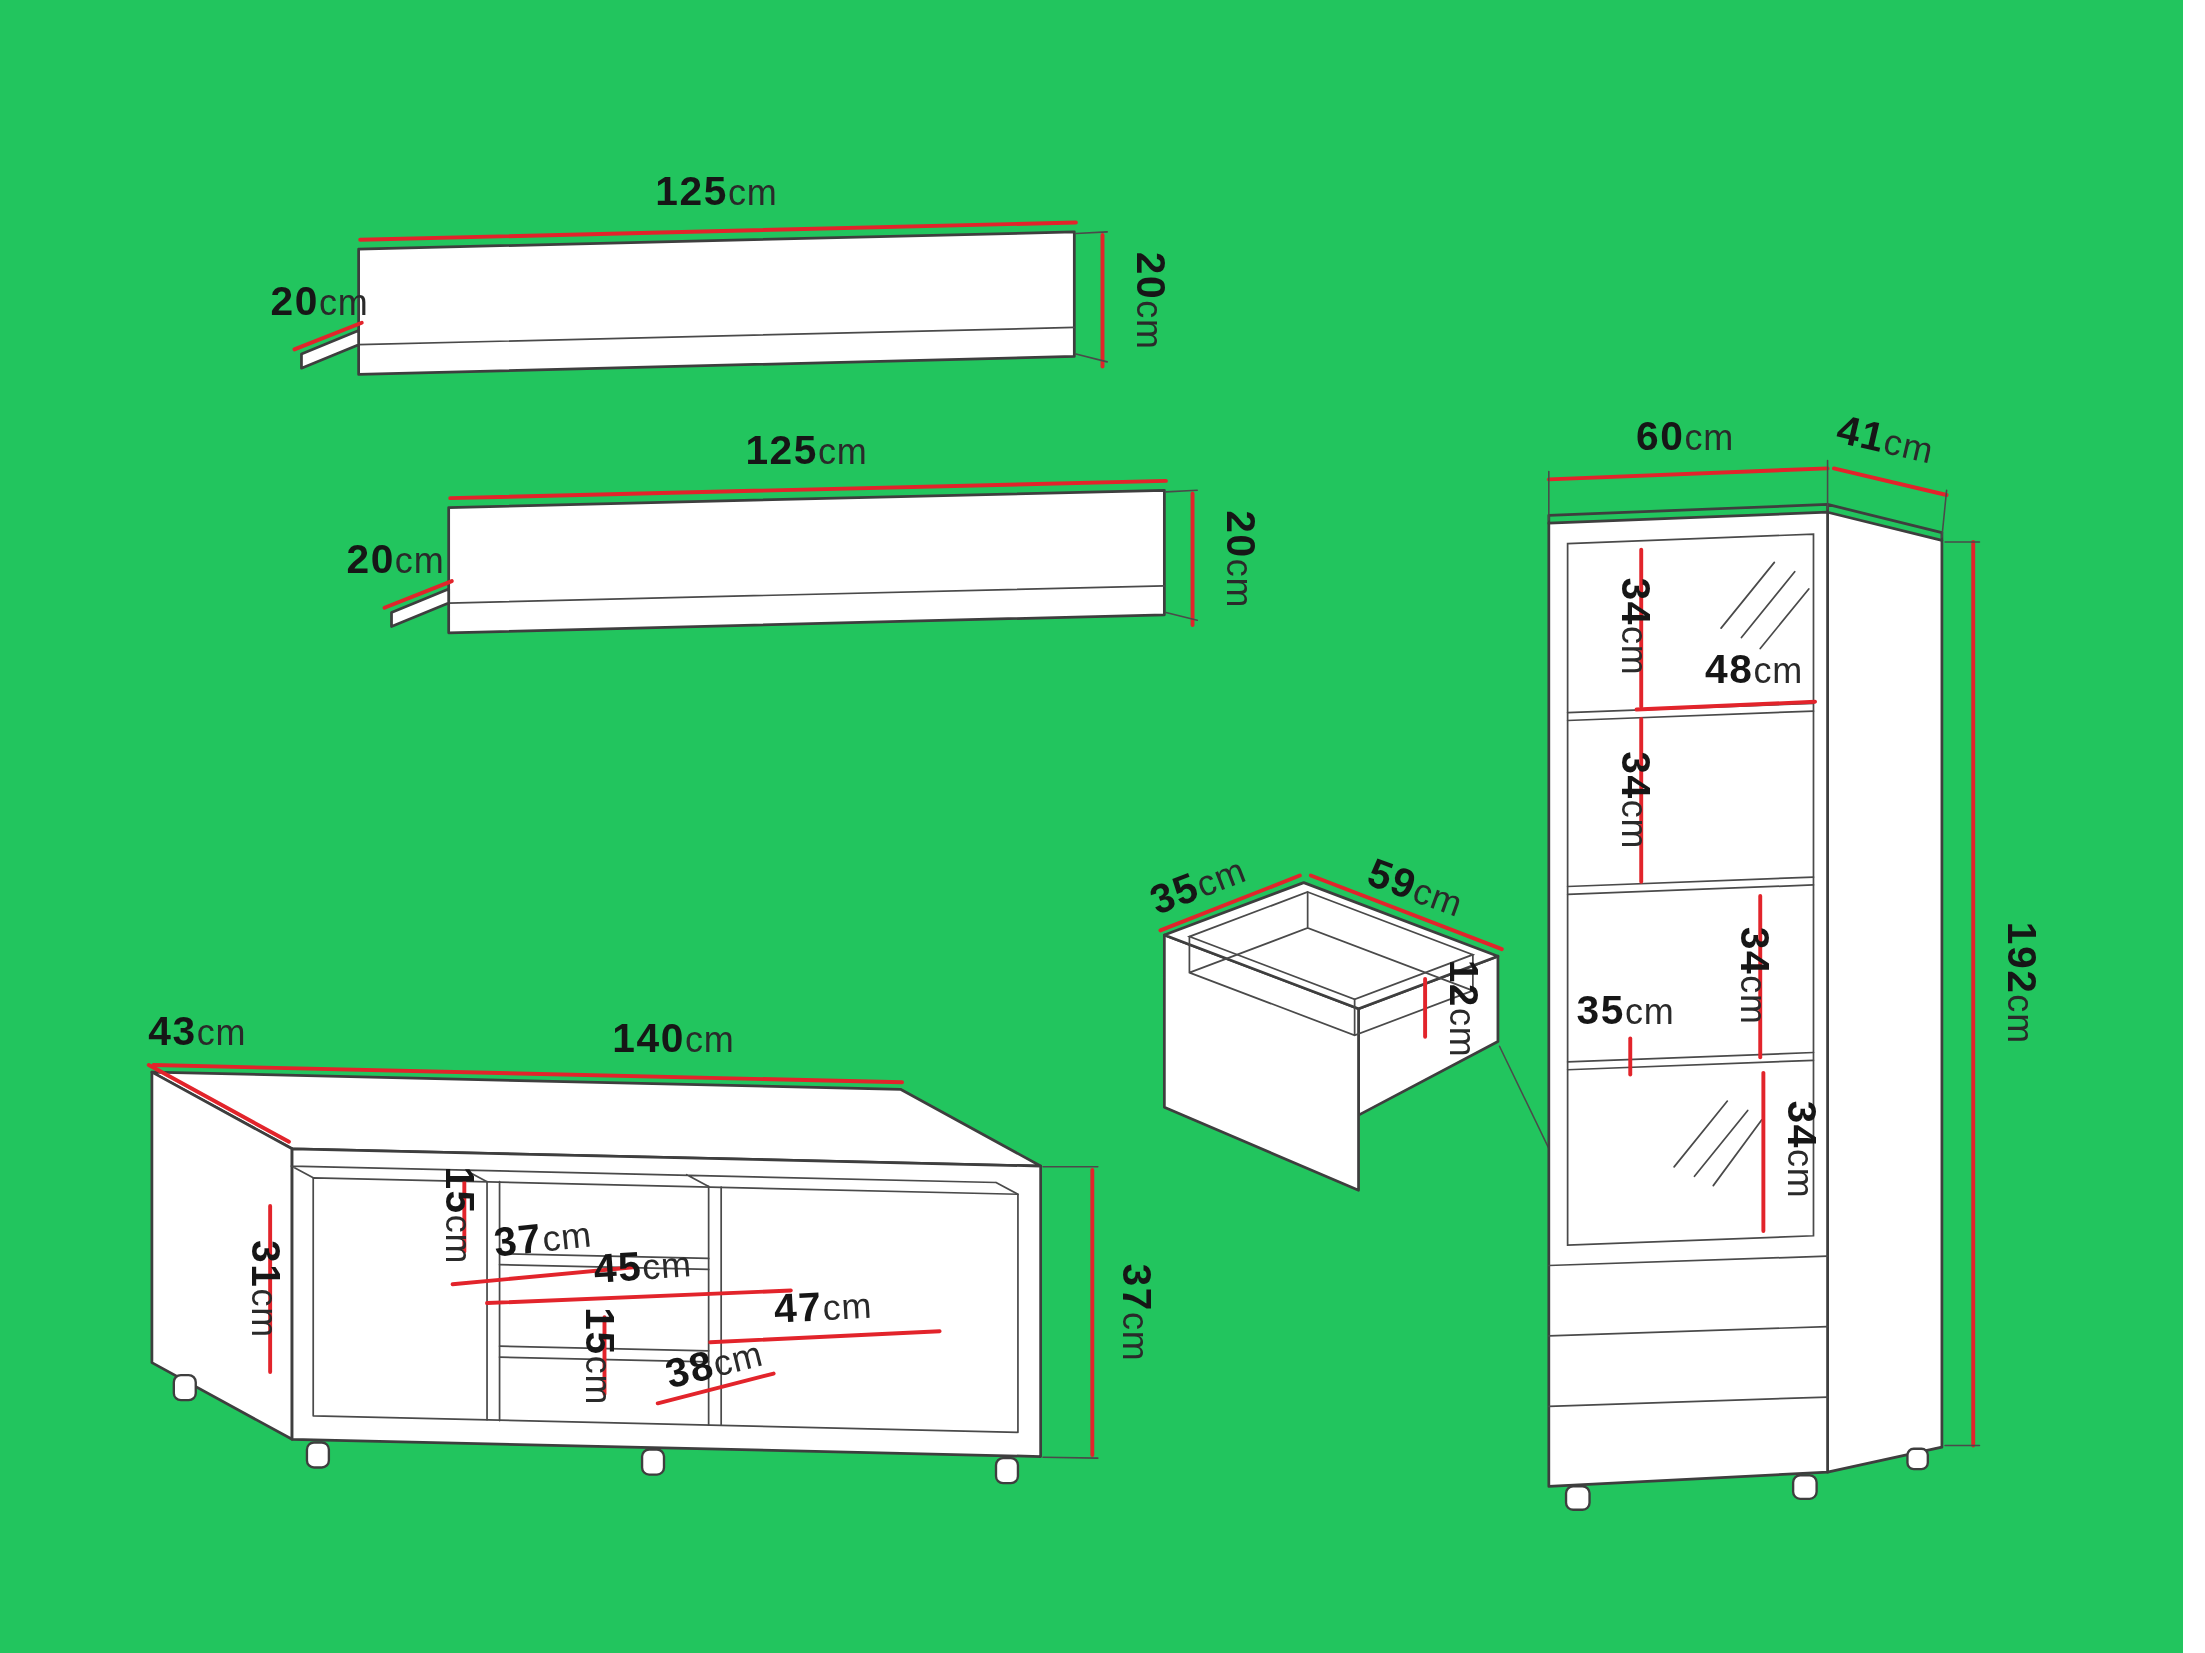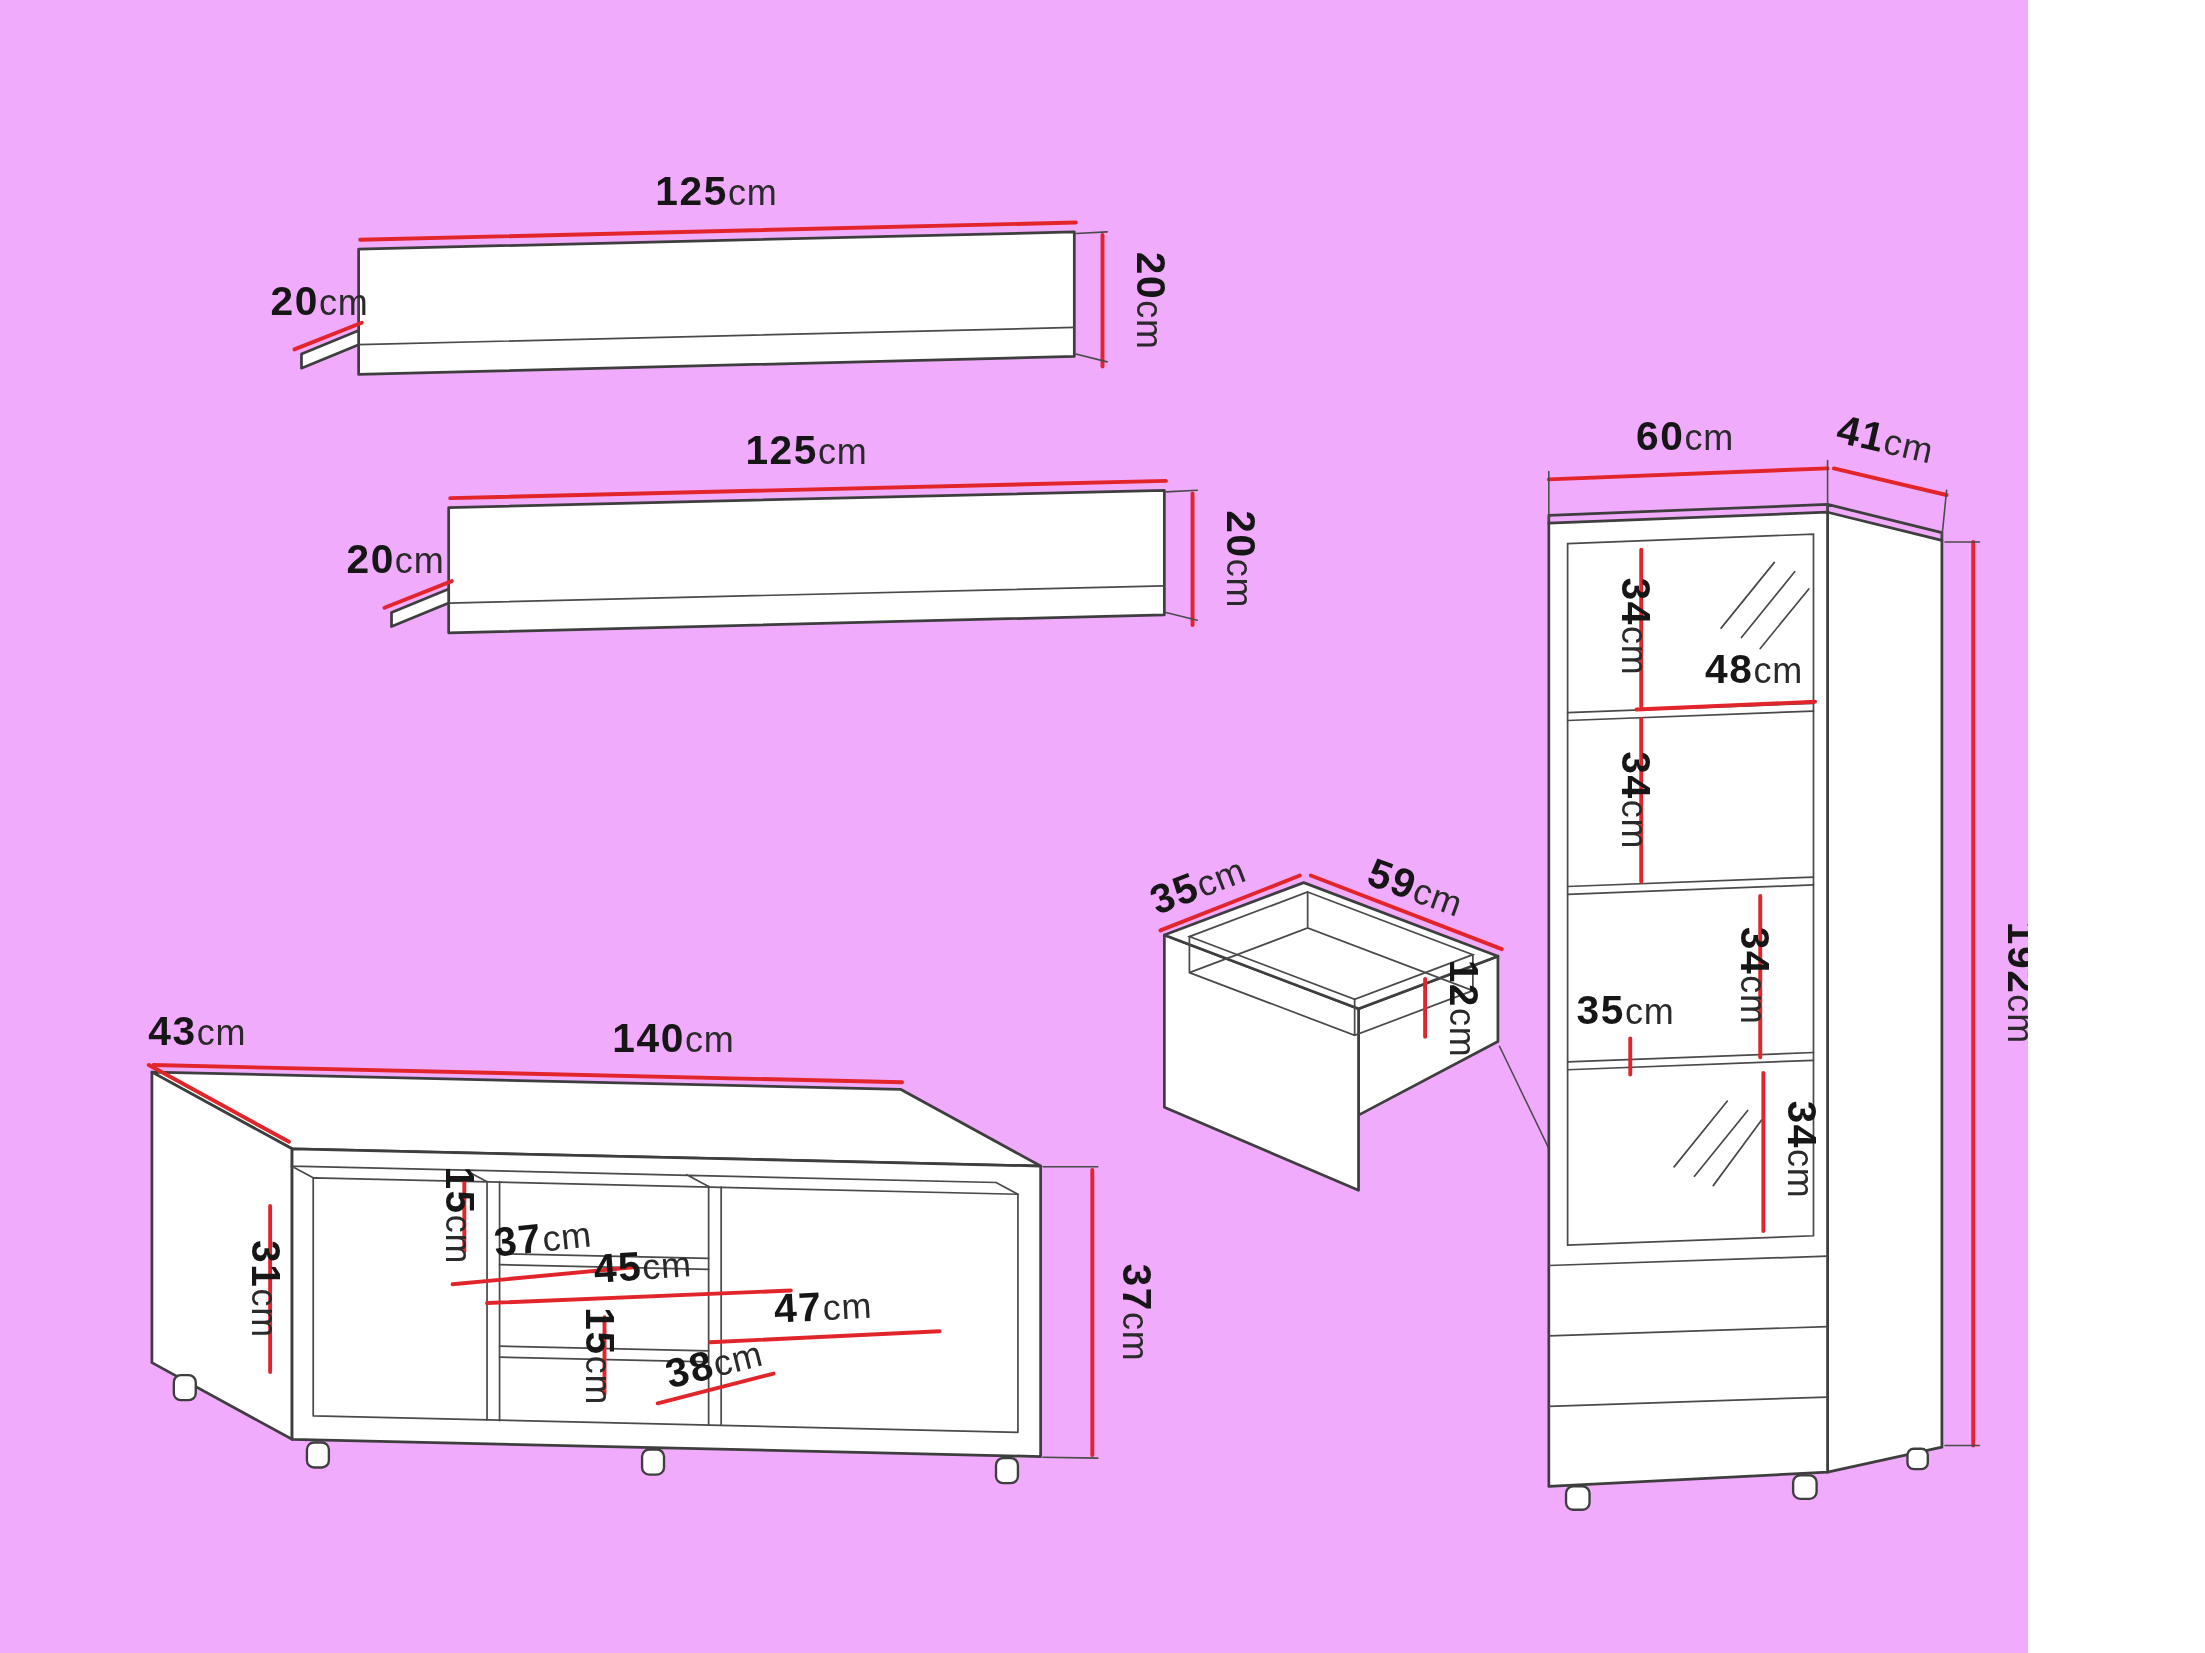--- a/index.html
+++ b/index.html
@@ -1,16 +1,16 @@
 <!DOCTYPE html>
 <html style="font-size:12.5px"><head>
 <meta charset="utf-8">
 <style>
   html,body{margin:0;padding:0;background:#ffffff;}
-  .stage{width:2028px;height:1654px;background:#f0abfc;position:relative;overflow:hidden;}
+  .stage{width:2183px;height:1654px;background:#22c55e;position:relative;overflow:hidden;}
   svg{display:block;}
   svg text{font-family:"Liberation Sans","DejaVu Sans",sans-serif;fill:#161616;}
   .num{font-weight:700;font-size:52px;letter-spacing:2px;}
   .unit{font-weight:400;font-size:46px;letter-spacing:1px;fill:#2a2a2a;}
   .face{fill:#ffffff;stroke:#3e3e3e;stroke-width:3.5;stroke-linejoin:round;}
   .ln{fill:none;stroke:#3e3e3e;stroke-width:3.5;stroke-linecap:round;stroke-linejoin:round;}
   .thin{fill:none;stroke:#4a4a4a;stroke-width:2.2;stroke-linecap:round;}
   .red{fill:none;stroke:#e2242b;stroke-width:5;stroke-linecap:round;}
   .tick{fill:none;stroke:#4a4a4a;stroke-width:2;stroke-linecap:round;}
   .foot{fill:#ffffff;stroke:#3e3e3e;stroke-width:3;}

